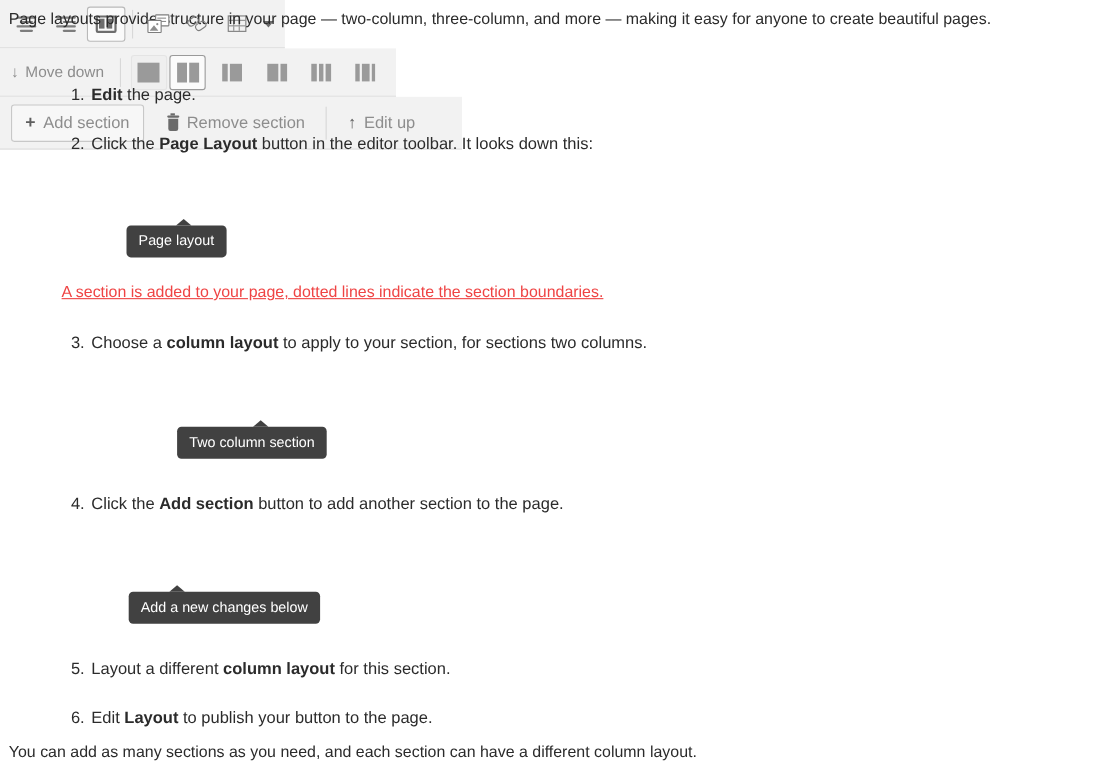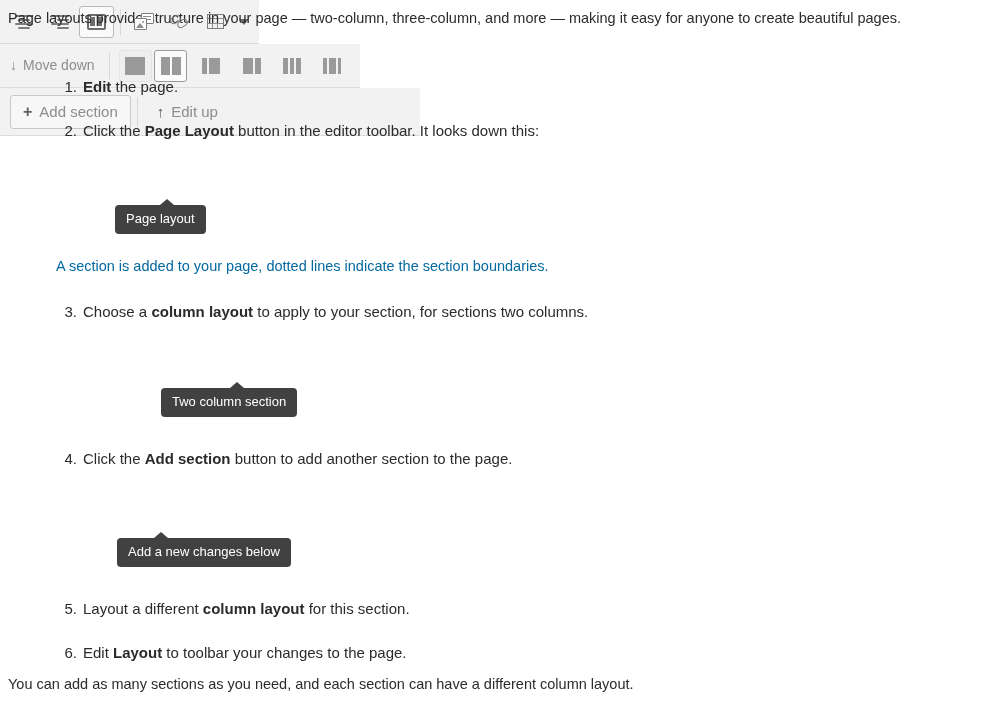--- a/index.html
+++ b/index.html
@@ -60,22 +60,23 @@
     text-align: right;
     margin-right: 6px;
     color: #2b2b2b;
   }
   .step-text b { font-weight: bold; }
 
   .note-row {
     position: absolute;
     left: 56px;
     font-size: 14.5px;
-    color: #0369a1;
-    white-space: nowrap;
+    color: #ef4444;
+    white-space: nowrap;
+    text-decoration: underline;
   }
 
   .toolbar {
     background: #f2f2f2;
     border-bottom: 1px solid #dcdcdc;
     display: flex;
     align-items: center;
     box-sizing: border-box;
   }
 
@@ -315,21 +316,21 @@
 
   <div class="step-row" style="top:386px;">
     <span class="step-num">4.</span><span class="step-text"><span>Click the </span><b>Add section</b><span> button to add another section to the page.</span></span>
   </div>
 
   <div class="step-row" style="top:536px;">
     <span class="step-num">5.</span><span class="step-text"><span>Layout a different </span><b>column layout</b><span> for this section.</span></span>
   </div>
 
   <div class="step-row" style="top:580px;">
-    <span class="step-num">6.</span><span class="step-text"><span>Edit </span><b>Layout</b><span> to toolbar your changes to the page.</span></span>
+    <span class="step-num">6.</span><span class="step-text"><span>Edit </span><b>Layout</b><span> to publish your button to the page.</span></span>
   </div>
 
 </div>
 
 <div class="toolbar tb1">
 
   <div class="tb-btn">
     <span class="align-icon align-center">
       <i></i>
         <i></i>
@@ -448,20 +449,27 @@
 
 <div class="tooltip tt2">Two column section</div>
 
 <div class="toolbar tb3">
 
   <div class="act outlined">
     <span class="plus-icon">+</span>
     <span>Add section</span>
   </div>
 
+  <div class="act" style="margin-left:8px;">
+    <span class="trash-icon">
+        <span class="lid"></span>
+        <span class="can"></span>
+      </span>
+    <span>Remove section</span>
+  </div>
 
   <div class="tb-sep" style="height:30px;margin:0 6px;"></div>
 
   <div class="act">
     <span class="arrow-up-icon">↑</span>
     <span>Edit up</span>
   </div>
 </div>
 
 <div class="tooltip tt3">Add a new changes below</div>

